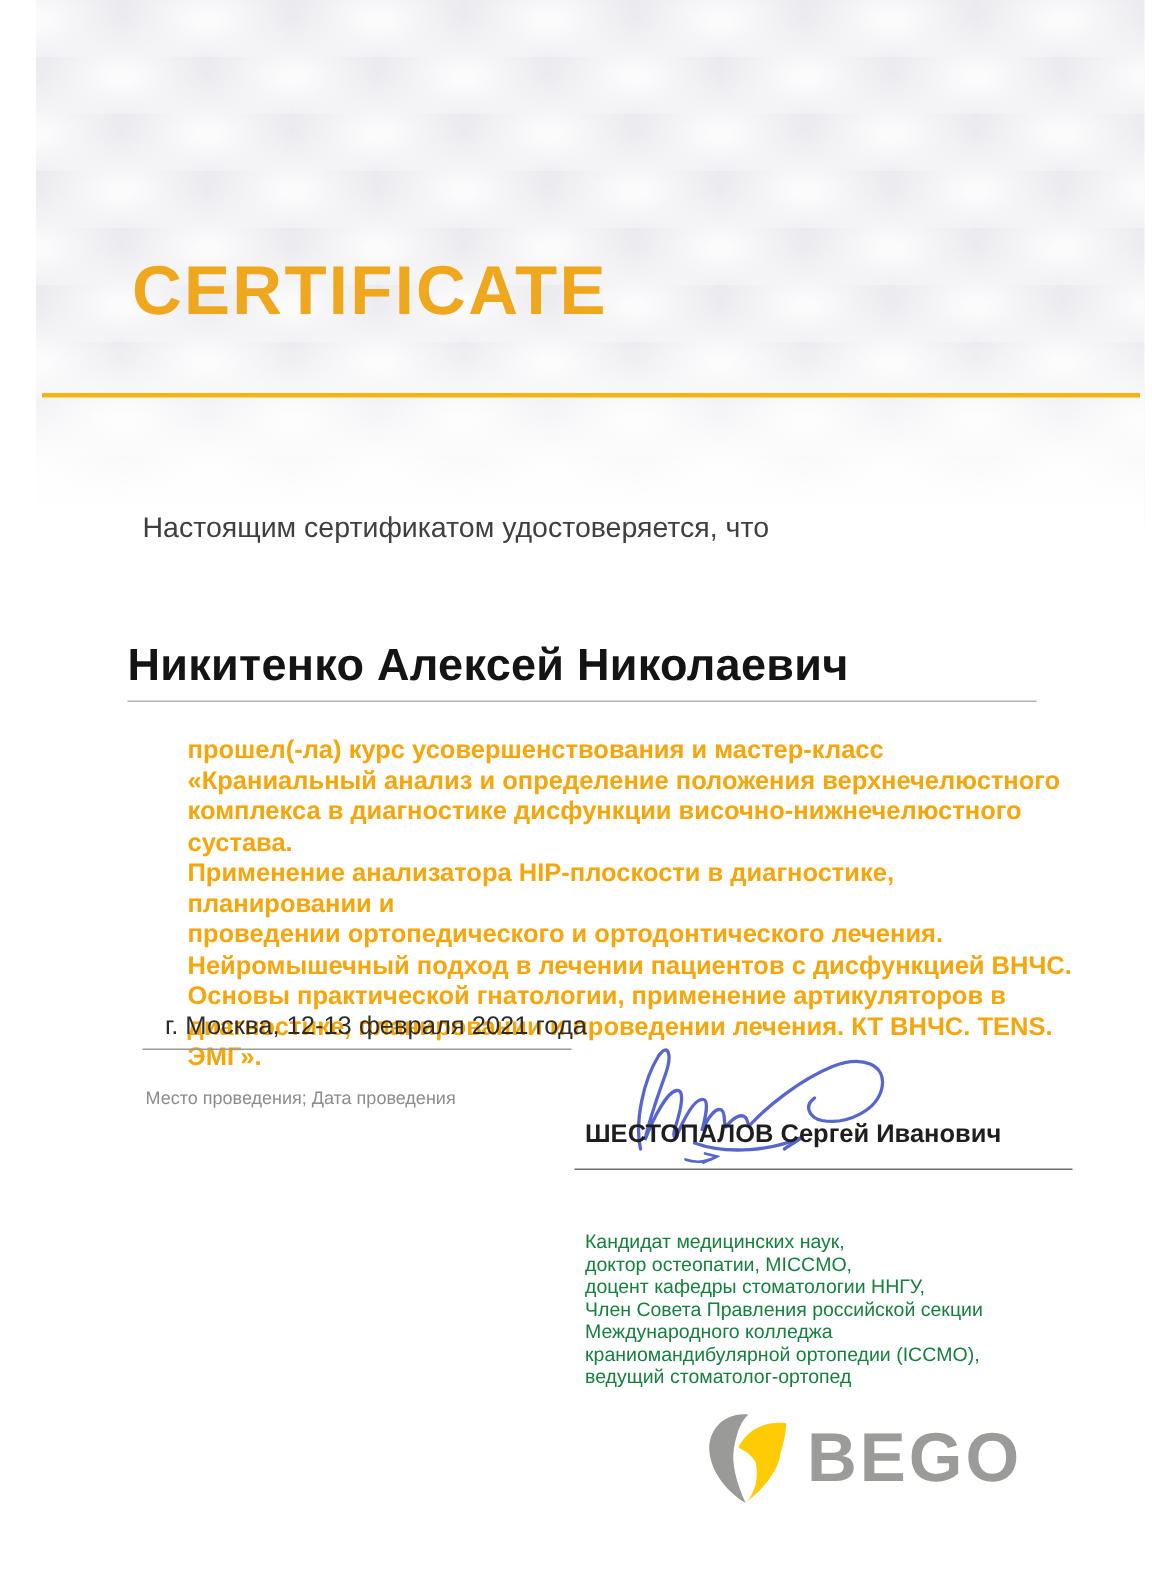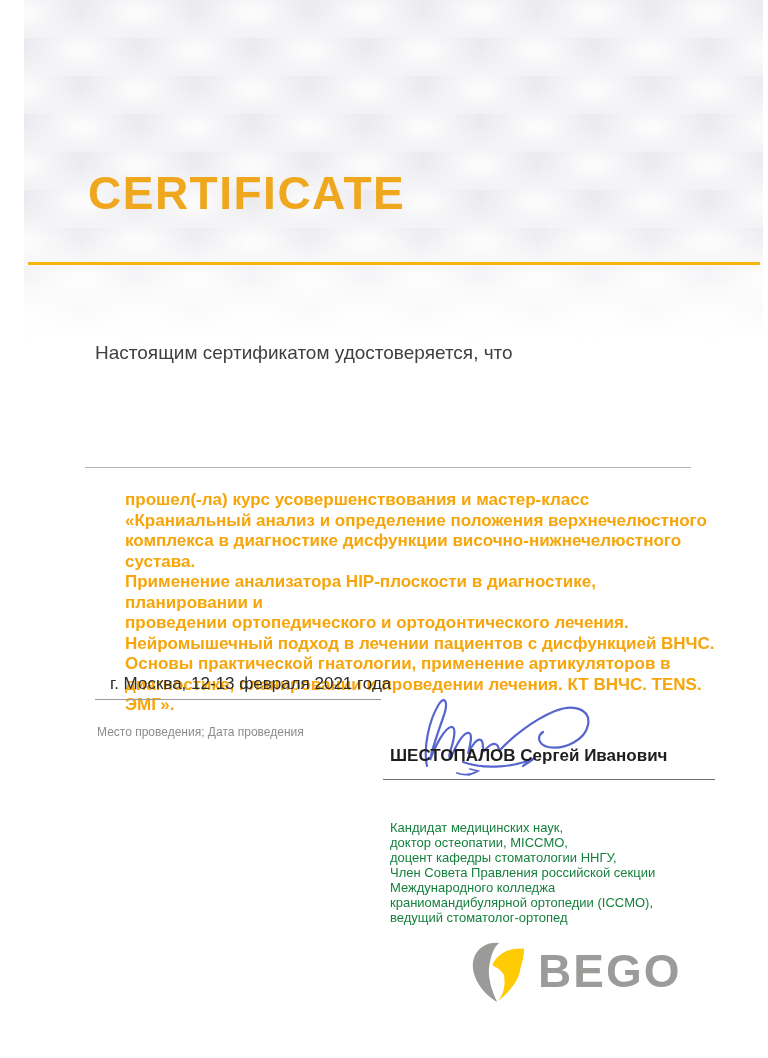--- a/index.html
+++ b/index.html
@@ -57,20 +57,21 @@
 <div class="page">
 
   <div class="quilt"></div>
 
   <div class="cert-title">CERTIFICATE</div>
 
   <div class="accent-line"></div>
 
   <div class="intro">Настоящим сертификатом удостоверяется, что</div>
 
+  <div class="recipient">Никитенко Алексей Николаевич</div>
   <div class="name-rule"></div>
 
   <div class="course">прошел(-ла) курс усовершенствования и мастер-класс
 «Краниальный анализ и определение положения верхнечелюстного
 комплекса в диагностике дисфункции височно-нижнечелюстного сустава.
 Применение анализатора HIP-плоскости в диагностике, планировании и
 проведении ортопедического и ортодонтического лечения.
 Нейромышечный подход в лечении пациентов с дисфункцией ВНЧС.
 Основы практической гнатологии, применение артикуляторов в
 диагностике, планировании и проведении лечения. КТ ВНЧС. TENS. ЭМГ».</div>

